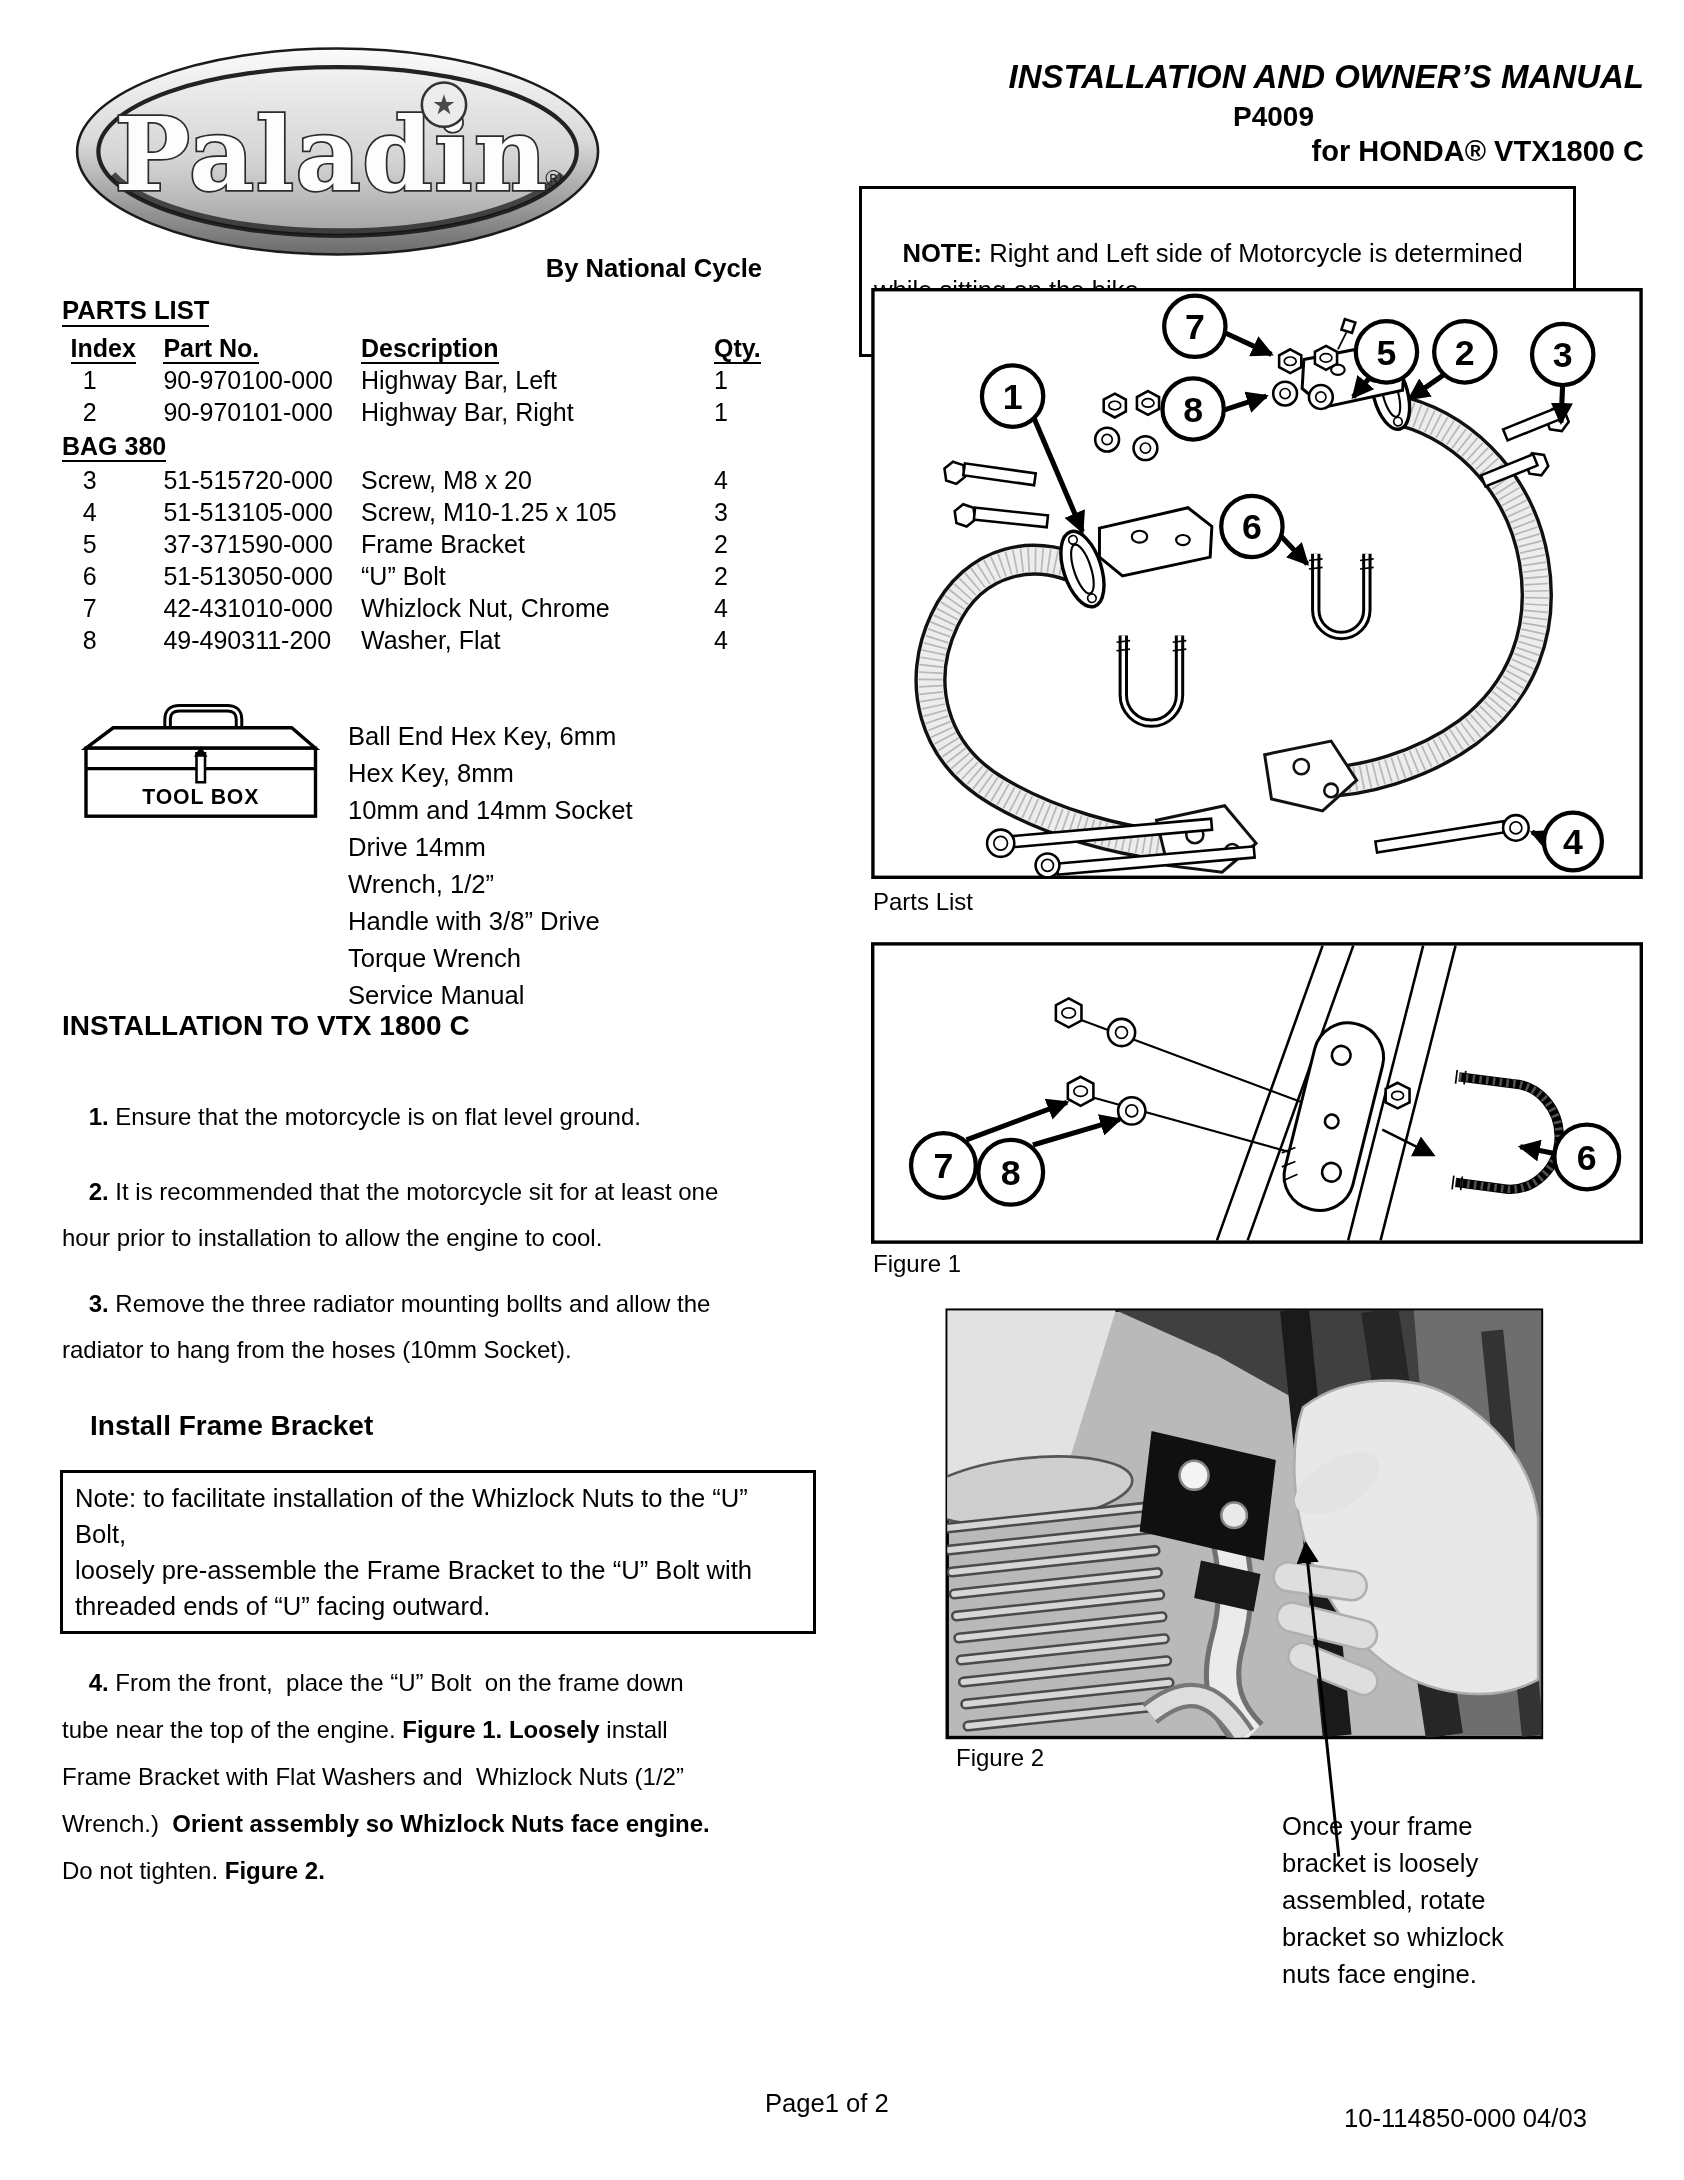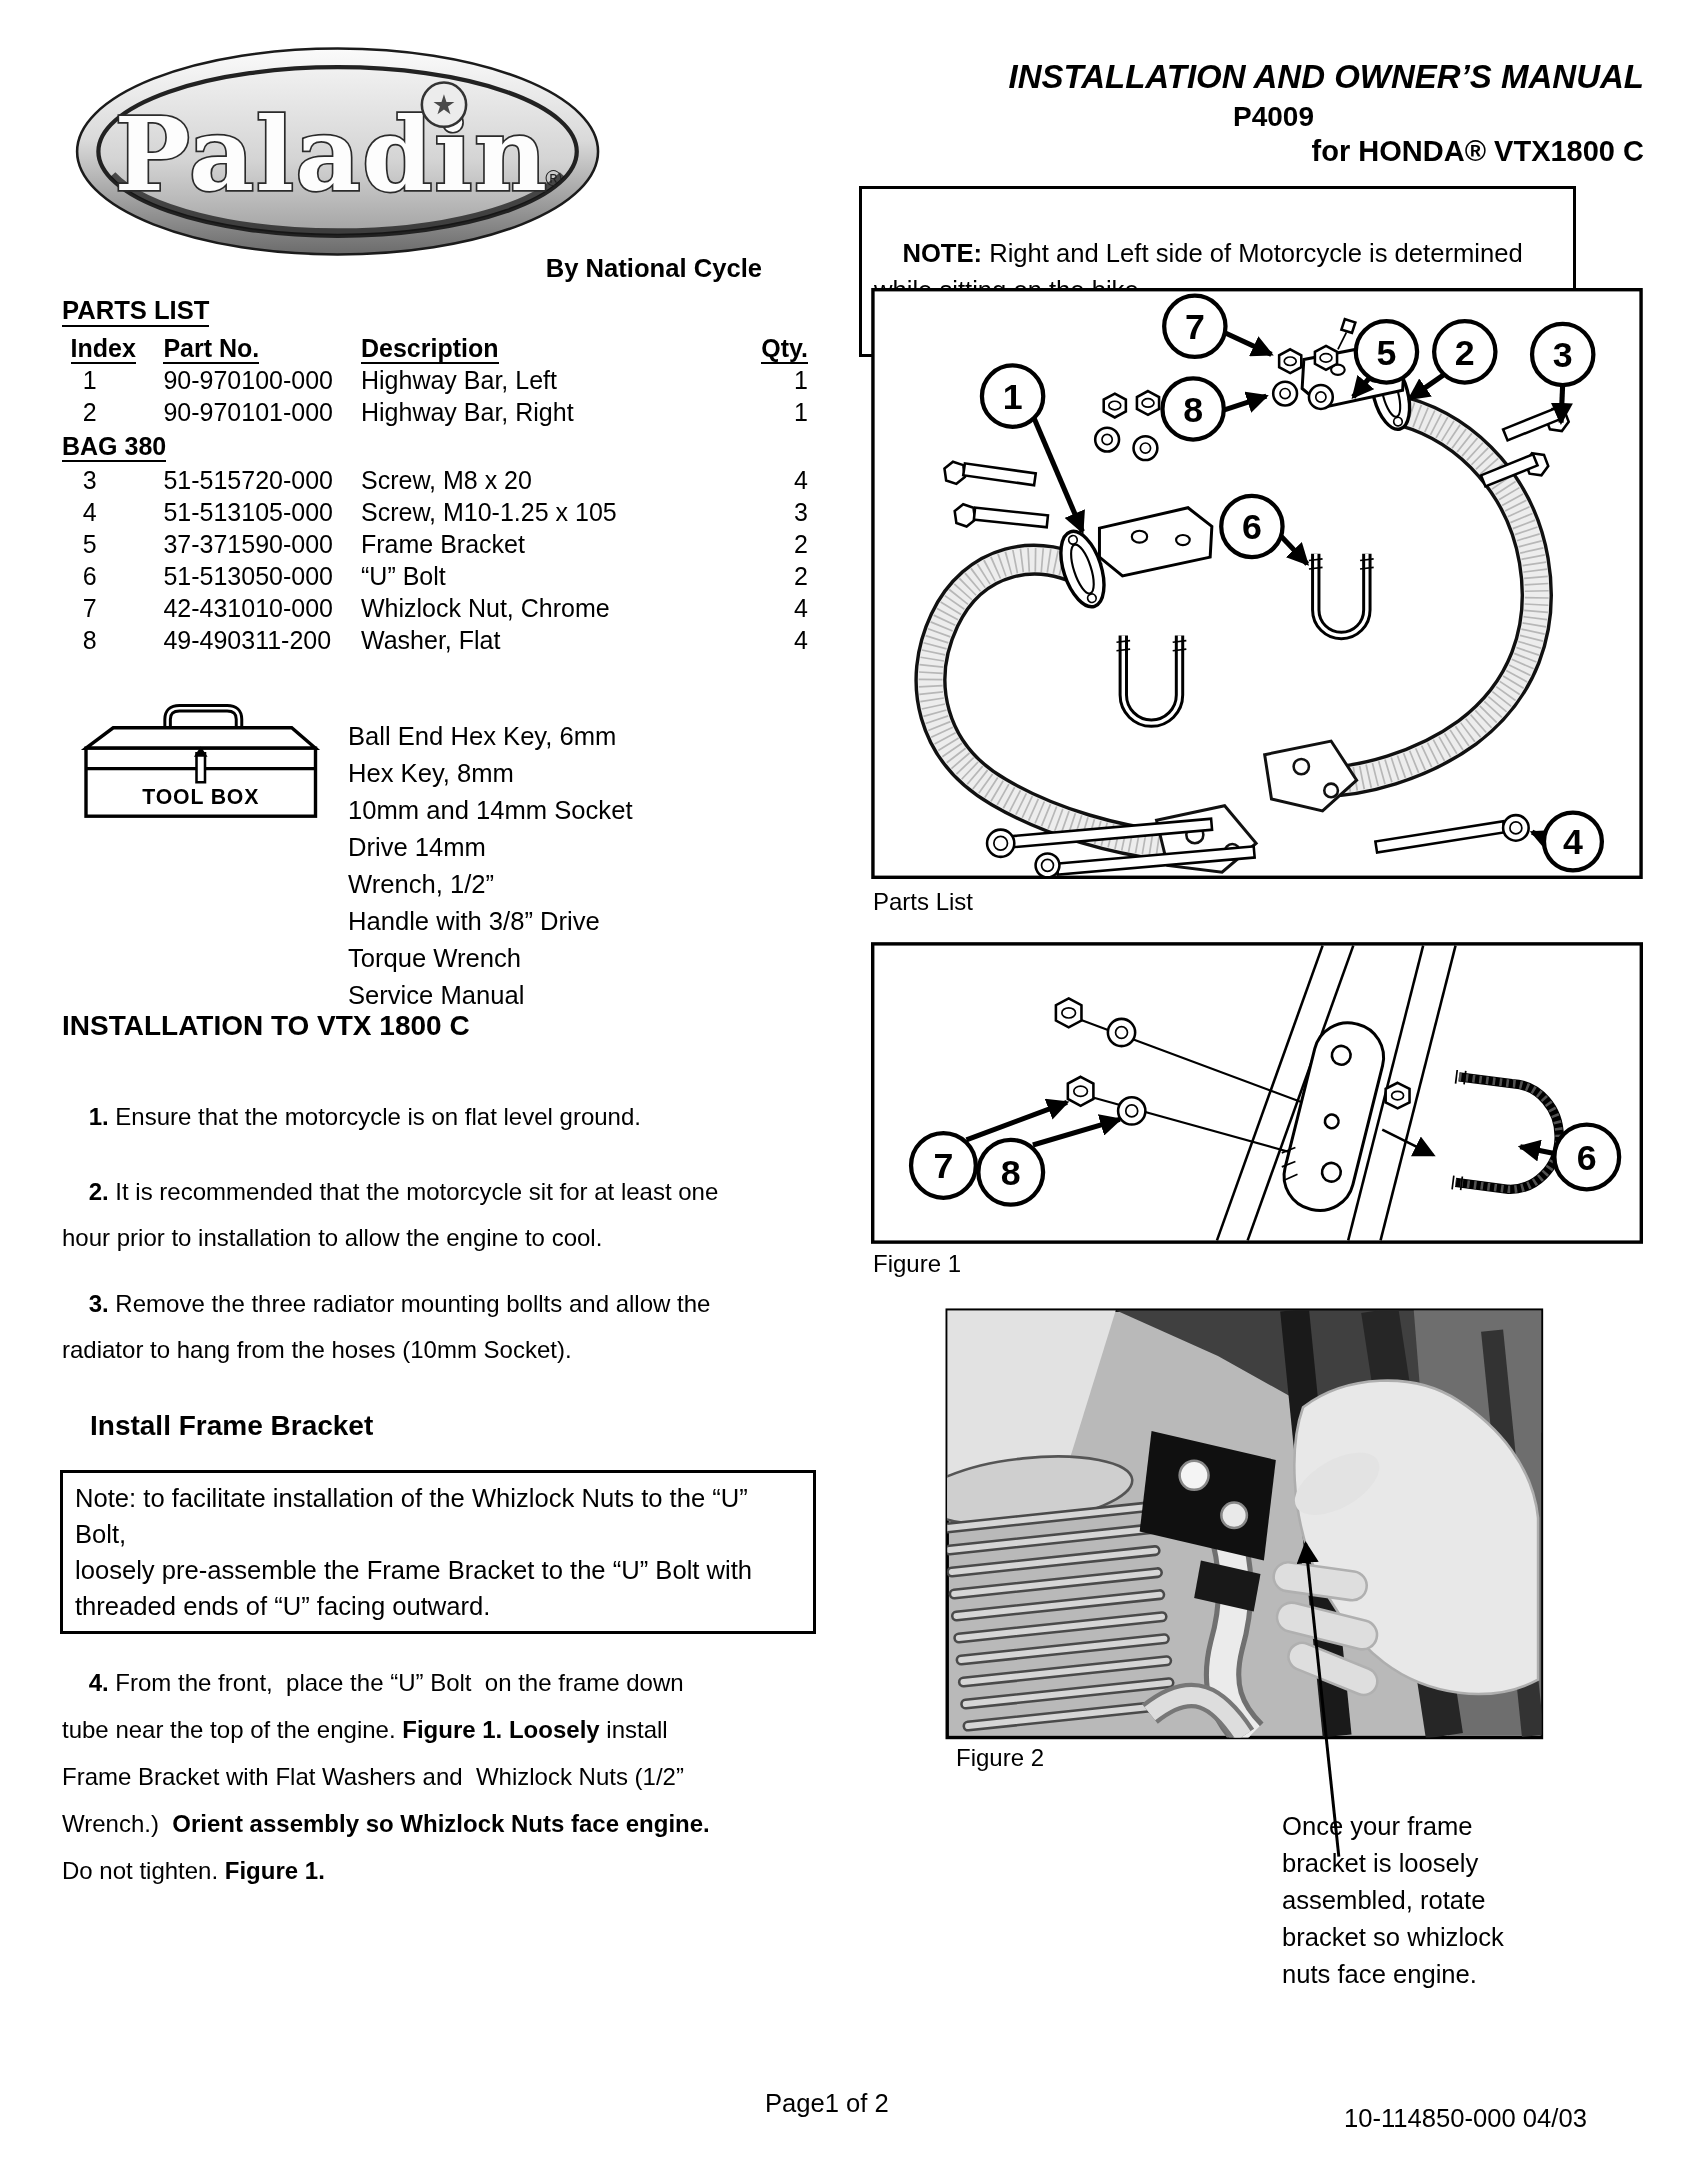--- a/index.html
+++ b/index.html
@@ -10,21 +10,21 @@
   .pre{white-space:pre-wrap;}
   .u{display:inline-block;border-bottom:2.6px solid #000;padding-bottom:0.9px;line-height:1.05;}
   .body-text{font-size:24px;line-height:46px;}
   .h-bold{font-size:28px;font-weight:bold;}
   .caption{font-size:24px;}
   
   #parts-grid{display:grid;grid-template-columns:81px 218px 353px 94px;font-size:25px;line-height:32px;}
   .c-idx-h{padding-left:8.5px;font-weight:bold;}
   .c-idx{text-align:center;padding-right:25.6px;}
   .c-pn{padding-left:20.4px;}
-  .c-qty{text-align:right;}
+  .c-qty{text-align:left;}
   .bagrow{grid-column:1/-1;line-height:36px;font-weight:bold;}
   
   .notebox-left{border:3.4px solid #000;padding:6.8px 12px;font-size:25.6px;line-height:36px;}
   .notebox-right{border:3.4px solid #000;padding:8.5px 12px;font-size:25.6px;line-height:37px;}
   .tools div{font-size:25.6px;line-height:37px;}
 </style>
 </head>
 <body>
 
 <div class="page">
@@ -150,21 +150,21 @@
 
   <div class="abs notebox-left pre" style="left:60px;top:1470px;width:726px;">Note: to facilitate installation of the Whizlock Nuts to the “U” Bolt,
 loosely pre-assemble the Frame Bracket to the “U” Bolt with
 threaded ends of “U” facing outward.</div>
 
   <div class="abs body-text pre" style="left:62px;top:1612px;width:775px;line-height:47px;">
     <span class="b">4.</span><span> From the front,  place the “U” Bolt  on the frame down
 tube near the top of the engine. </span><span class="b">Figure 1. Loosely</span><span> install
 Frame Bracket with Flat Washers and  Whizlock Nuts (1/2”
 Wrench.)  </span><span class="b">Orient assembly so Whizlock Nuts face engine.</span><span>
-Do not tighten. </span><span class="b">Figure 1.</span>
+Do not tighten. </span><span class="b">Figure 2.</span>
   </div>
 
   <div class="abs b" style="left:903px;top:58px;width:741px;text-align:right;font-size:33px;font-style:italic;">INSTALLATION AND OWNER’S MANUAL</div>
   <div class="abs b" style="left:903px;top:101px;width:741px;text-align:center;font-size:28px;">P4009</div>
   <div class="abs b" style="left:903px;top:135px;width:741px;text-align:right;font-size:29px;">for HONDA® VTX1800 C</div>
 
   <div class="abs notebox-right pre" style="left:859px;top:186px;width:687px;">
     <span class="b">NOTE:</span><span> Right and Left side of Motorcycle is determined
 while sitting on the bike.</span>
   </div>

